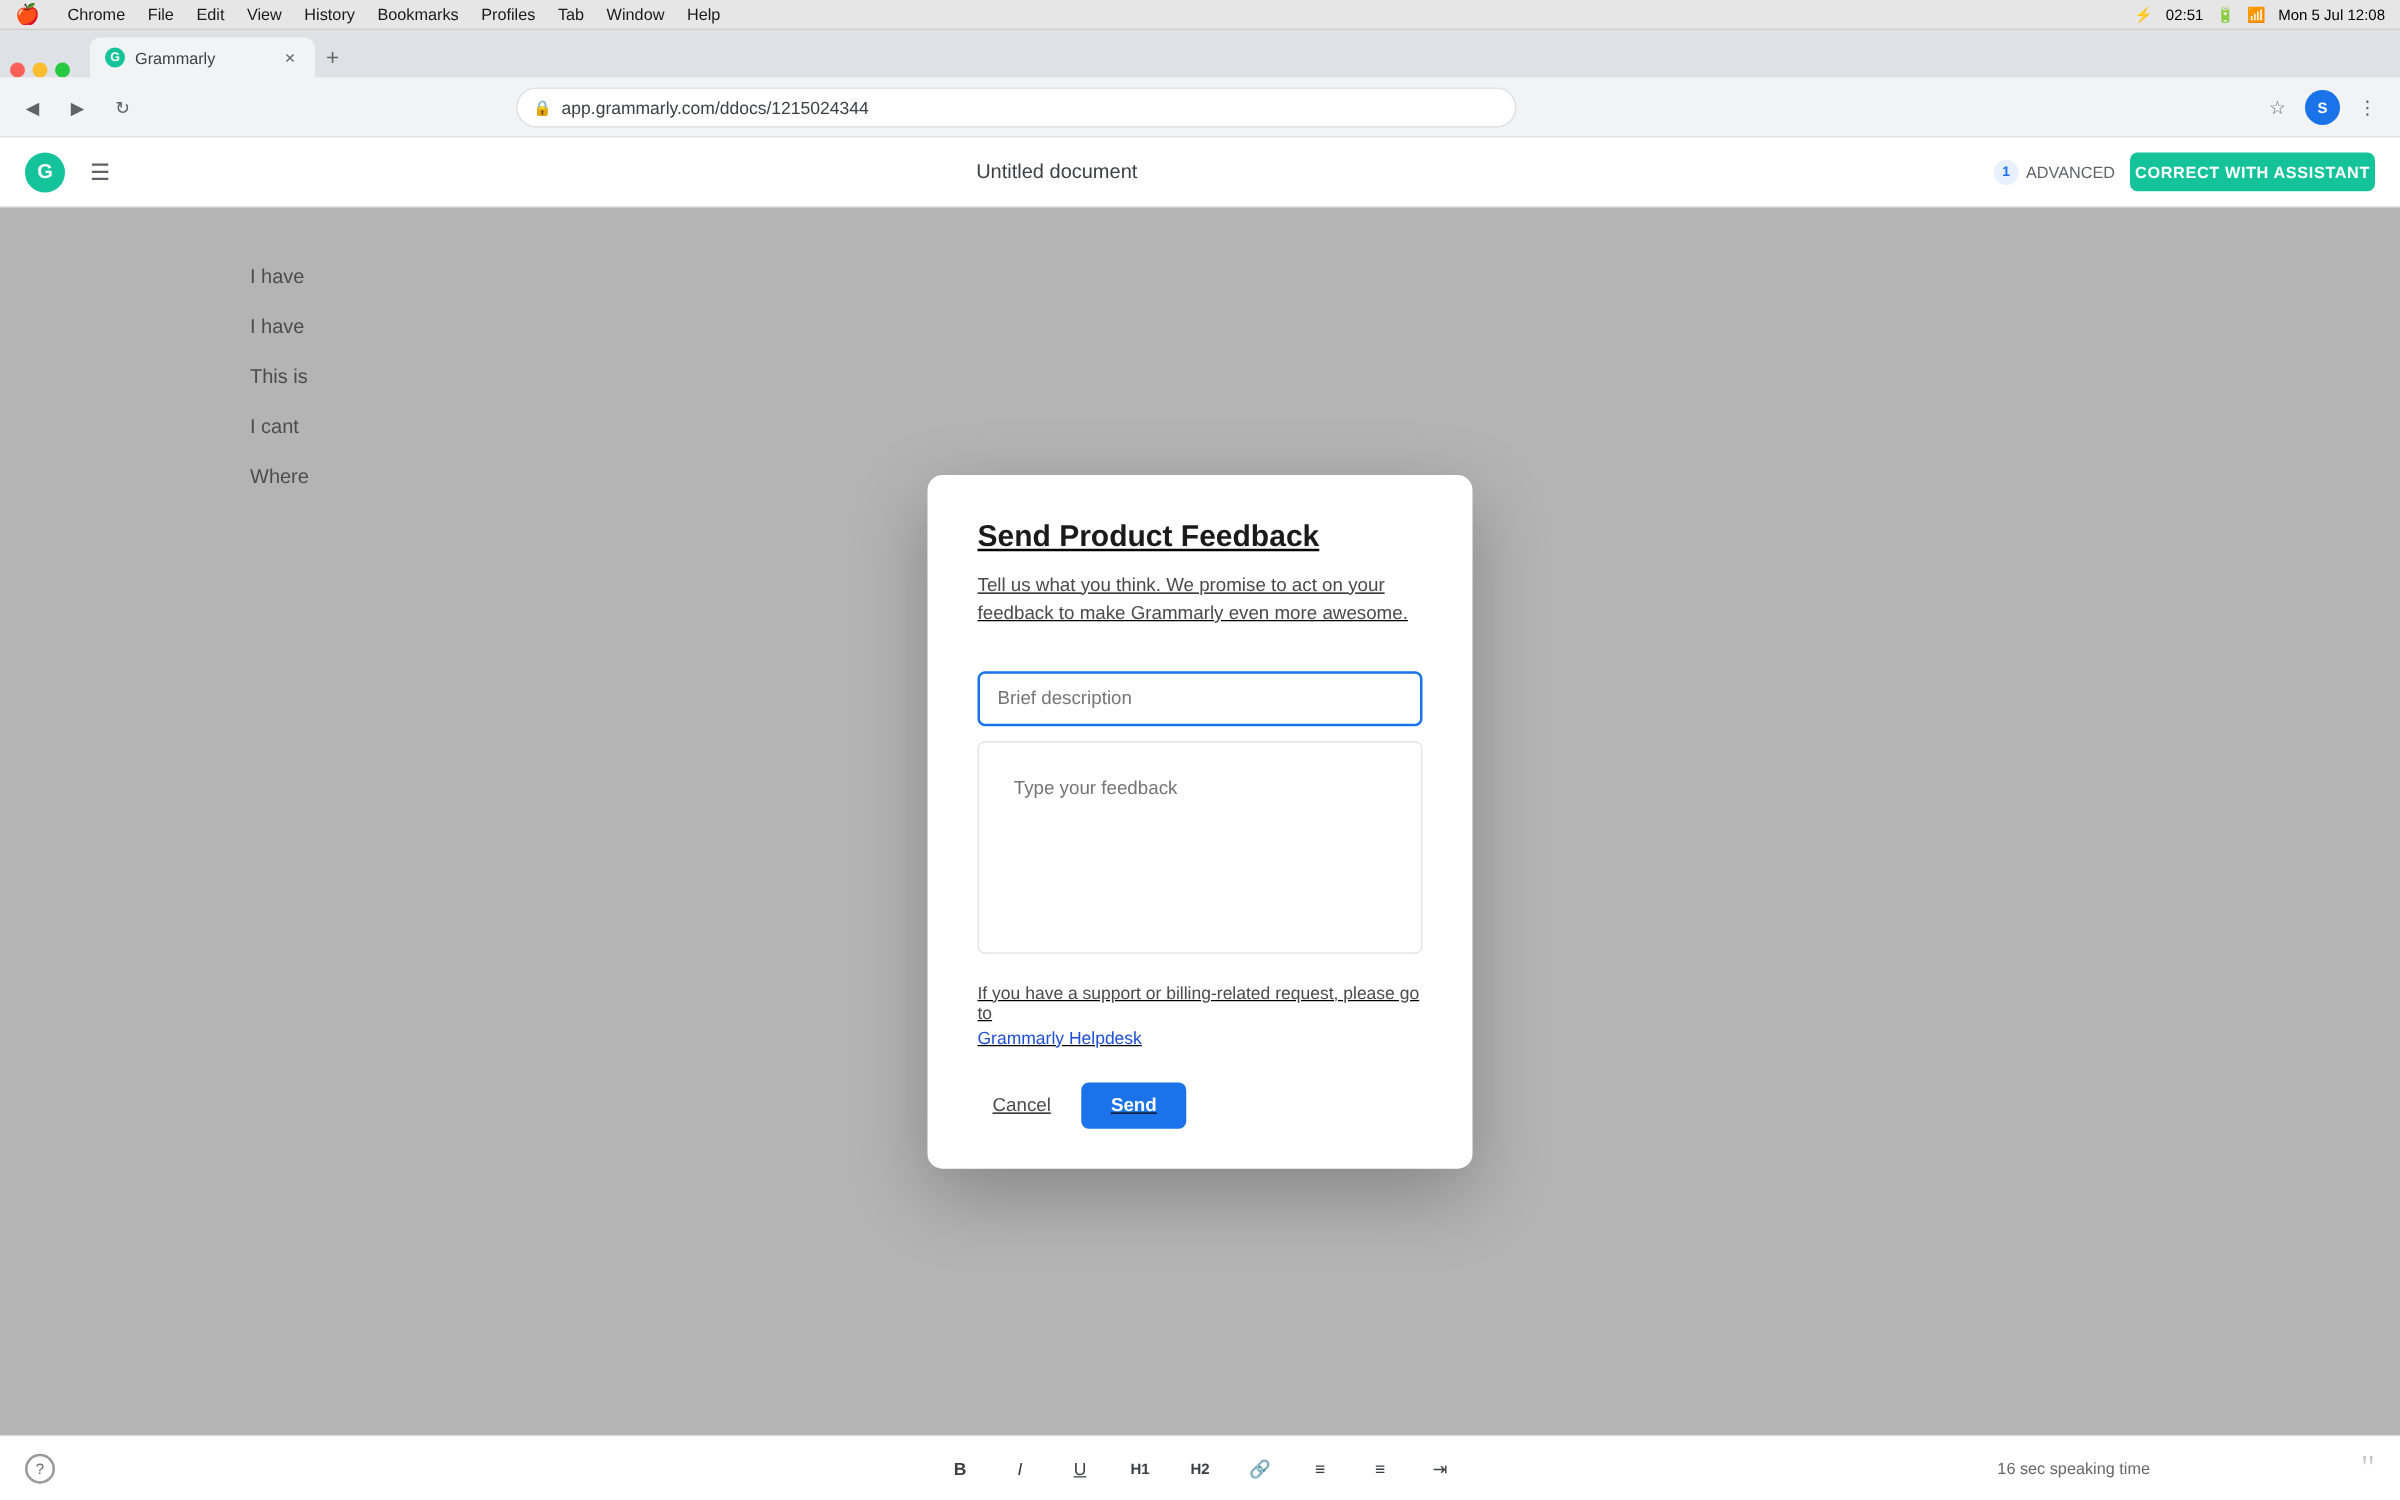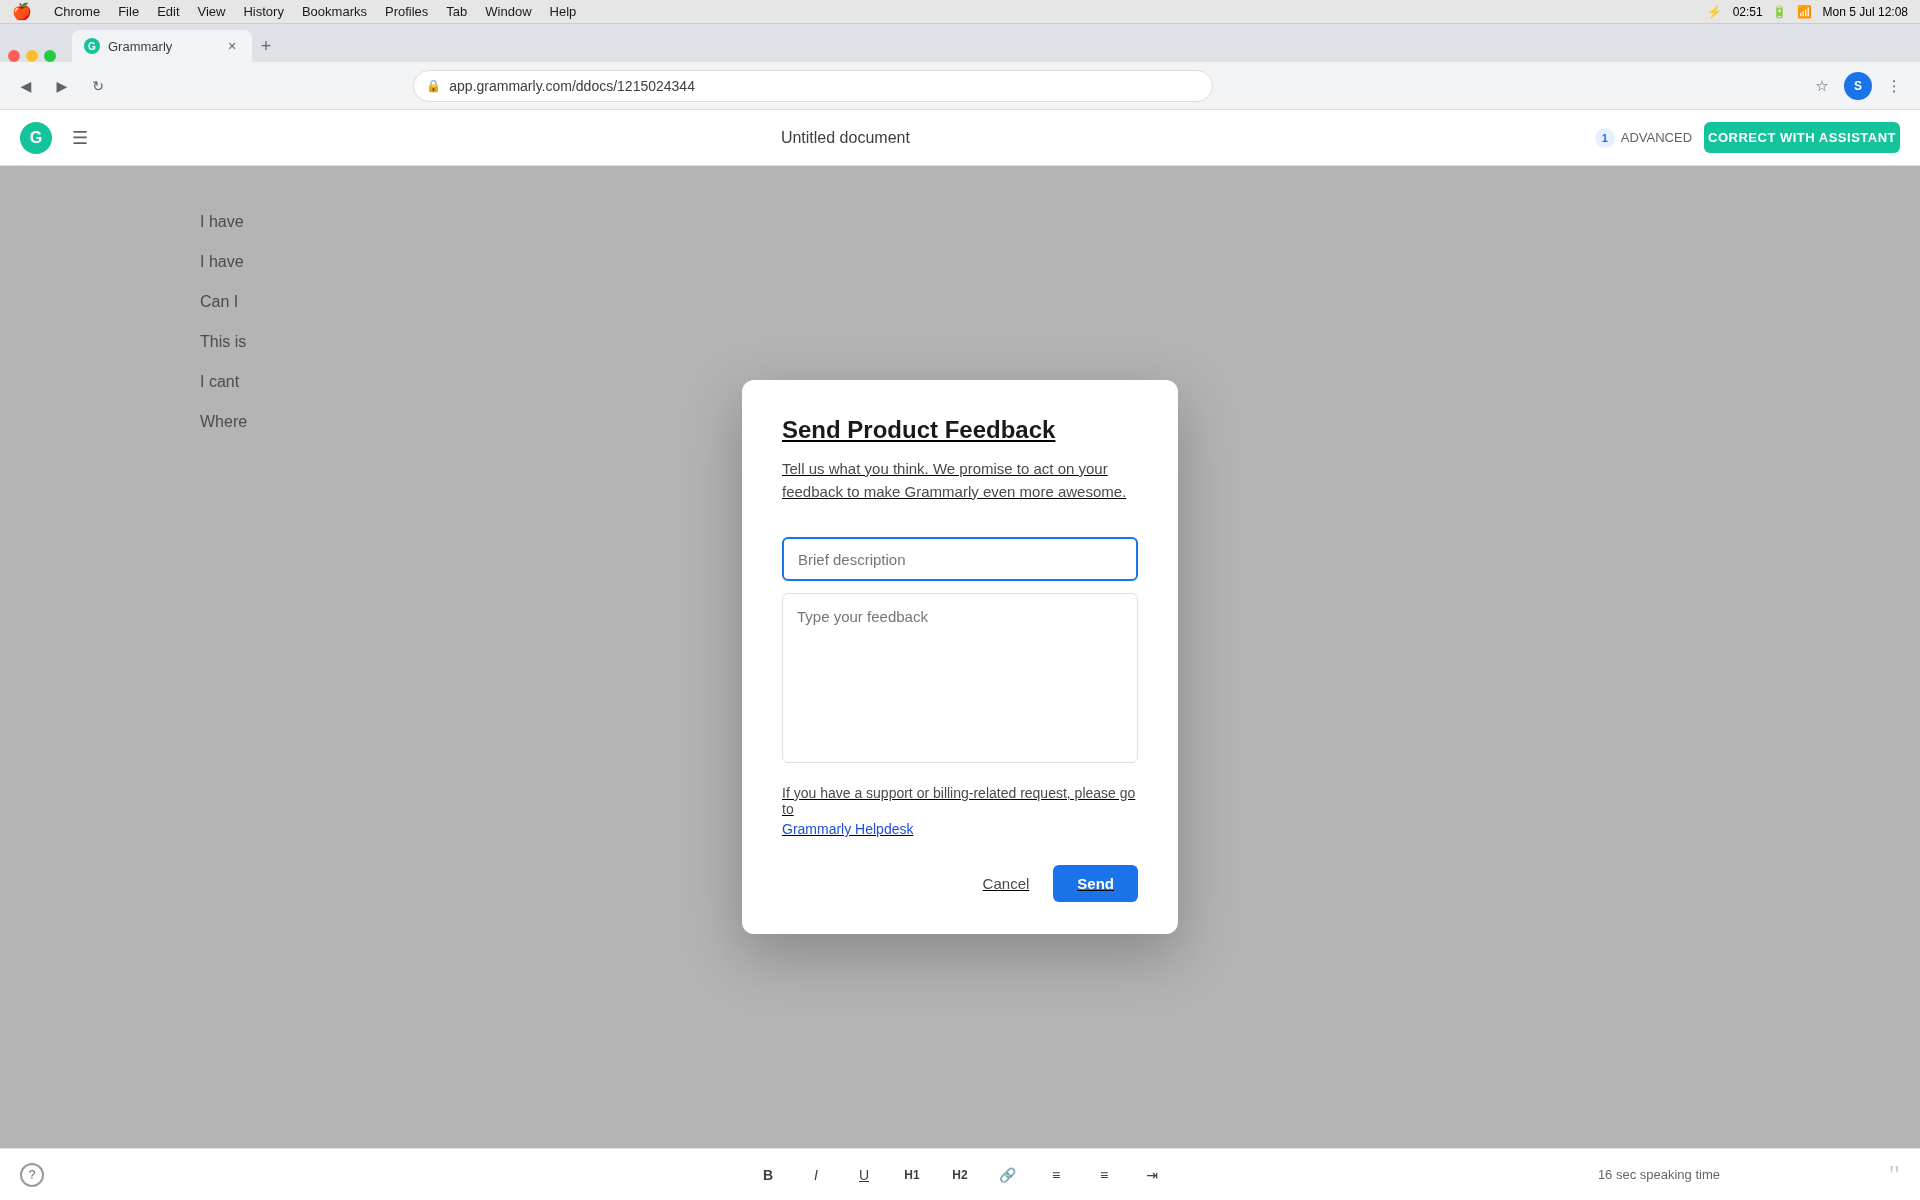--- a/index.html
+++ b/index.html
@@ -375,21 +375,21 @@
       font-size: 15px;
       color: #999;
       outline: none;
       margin-bottom: 12px;
     }
     .modal-textarea {
       width: 100%;
       height: 170px;
       border: 1px solid #e0e0e0;
       border-radius: 6px;
-      padding: 14px;
+      padding: 28px;
       font-size: 15px;
       color: #999;
       outline: none;
       resize: none;
       font-family: inherit;
       margin-bottom: 18px;
     }
     .modal-support-text {
       font-size: 14px;
       color: #4a4a4a;
@@ -399,21 +399,20 @@
       font-size: 14px;
       color: #1d4ed8;
       text-decoration: none;
       cursor: pointer;
       display: block;
       margin-bottom: 28px;
     }
     .modal-actions {
       display: flex;
       align-items: center;
-      justify-content: flex-end;
       gap: 12px;
     }
     .cancel-btn {
       background: none;
       border: none;
       font-size: 15px;
       color: #4a4a4a;
       cursor: pointer;
       padding: 8px 12px;
       border-radius: 6px;
@@ -513,21 +512,20 @@
           <span>ADVANCED</span>
         </div>
         <button class="correct-btn">CORRECT WITH ASSISTANT</button>
       </div>
     </div>
 
     <div class="document-area">
       <div class="doc-text">
         <p>I have</p>
         <p>I have</p>
-        <p>Can I</p>
         <p>This is</p>
         <p>I cant</p>
         <p>Where</p>
       </div>
 
       <div class="modal-overlay">
         <div class="modal">
           <h2 class="modal-title">Send Product Feedback</h2>
           <p class="modal-desc">Tell us what you think. We promise to act on your feedback to make Grammarly even more awesome.</p>
           <input class="modal-input-brief" type="text" placeholder="Brief description" style="">

